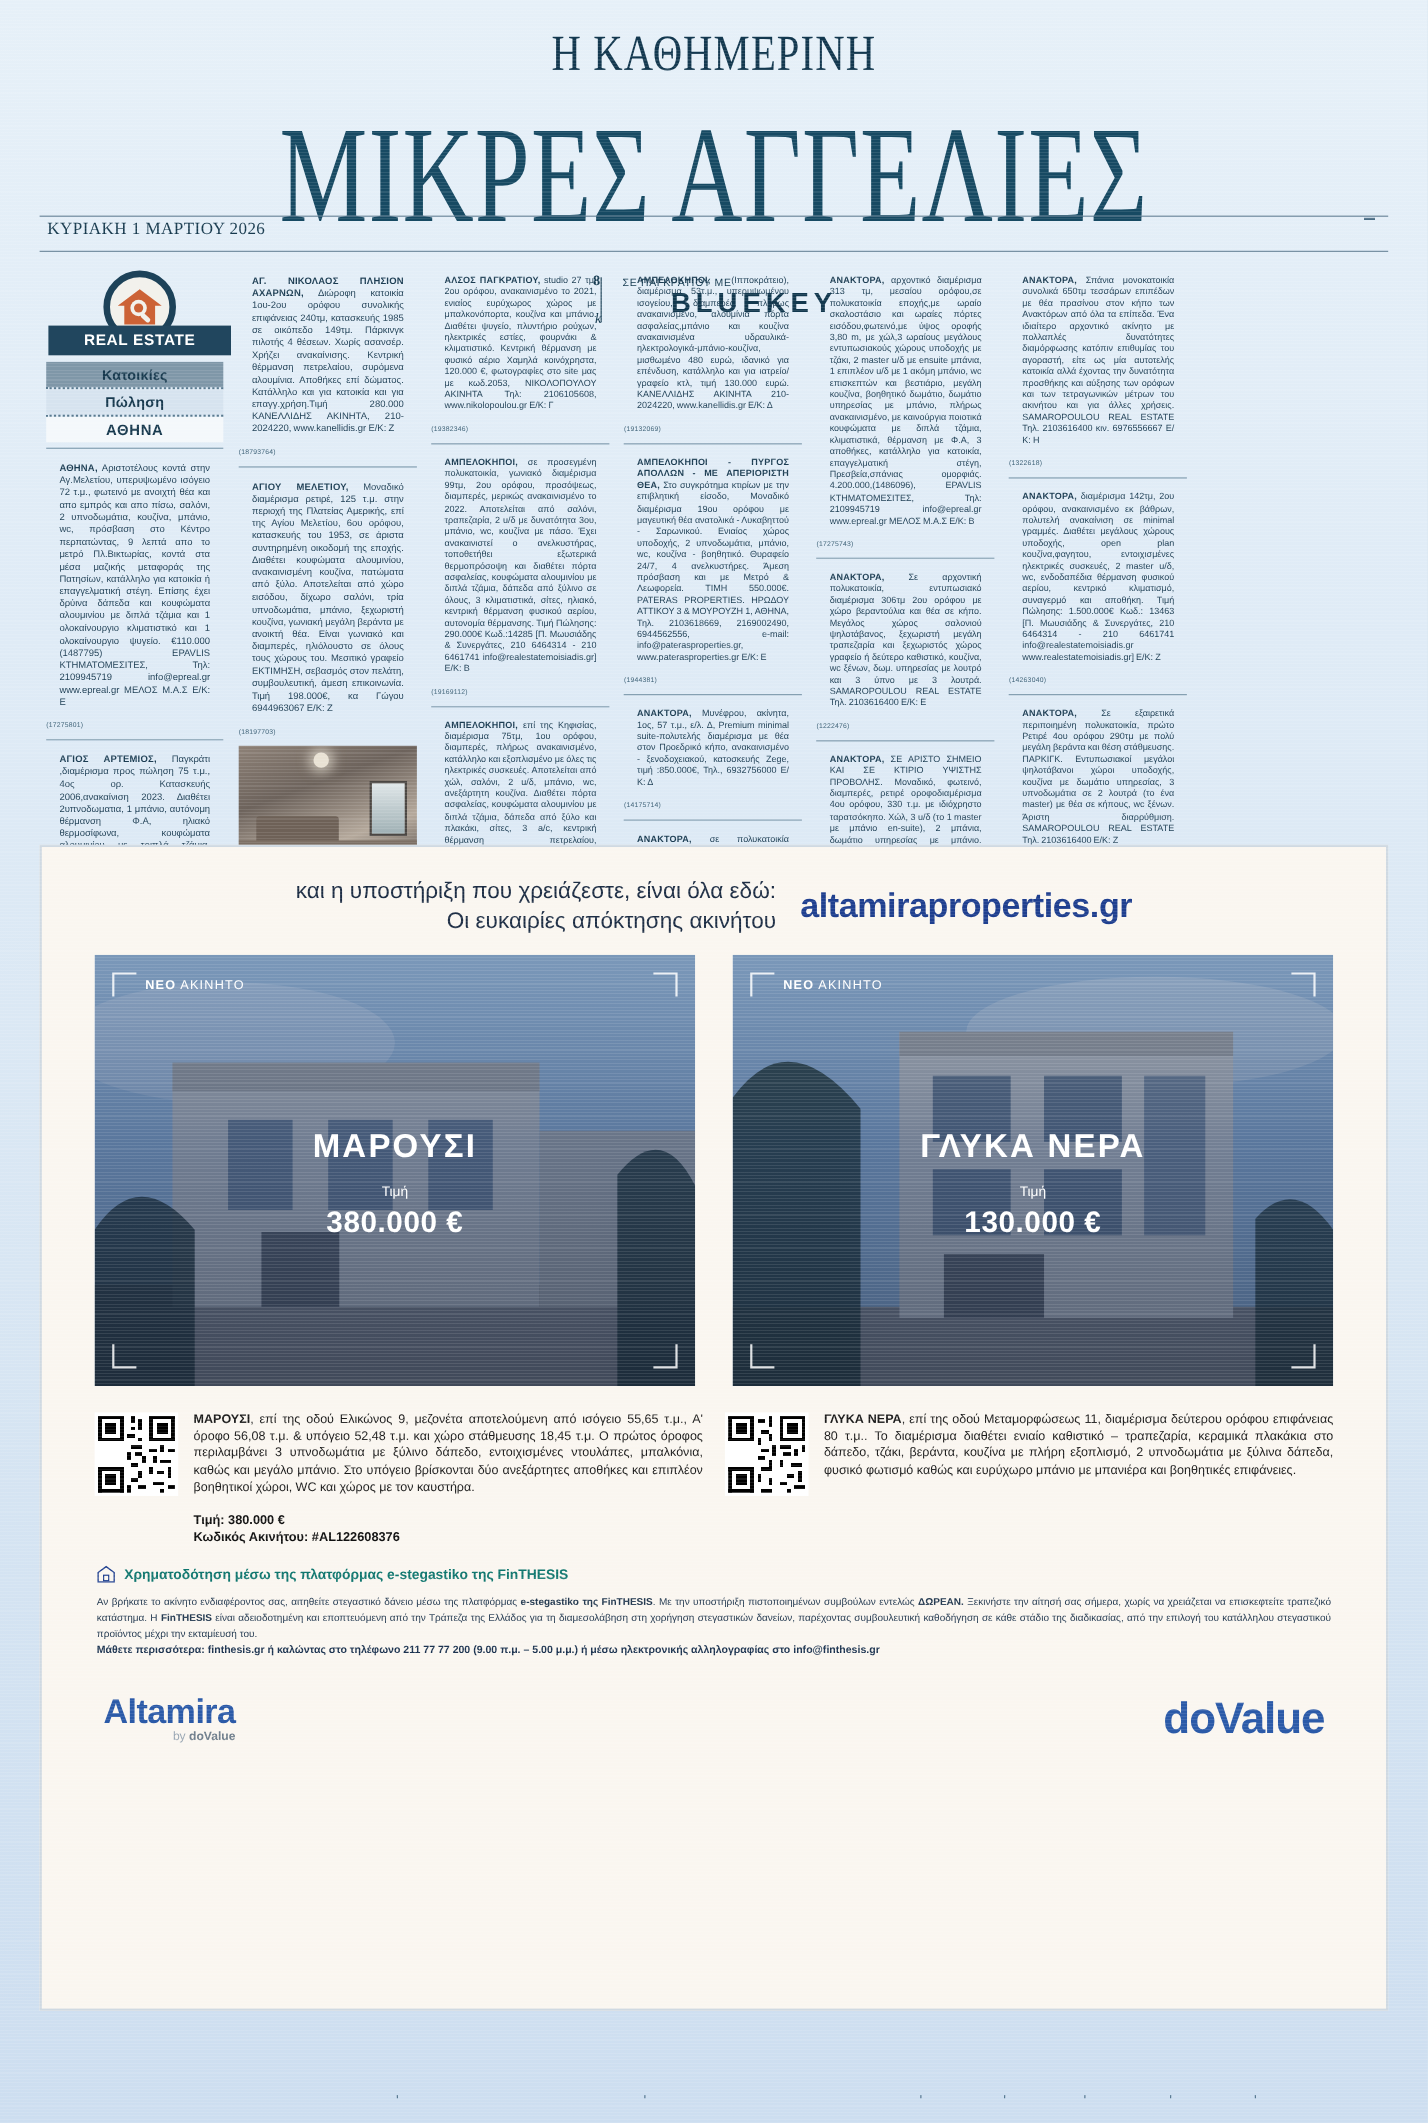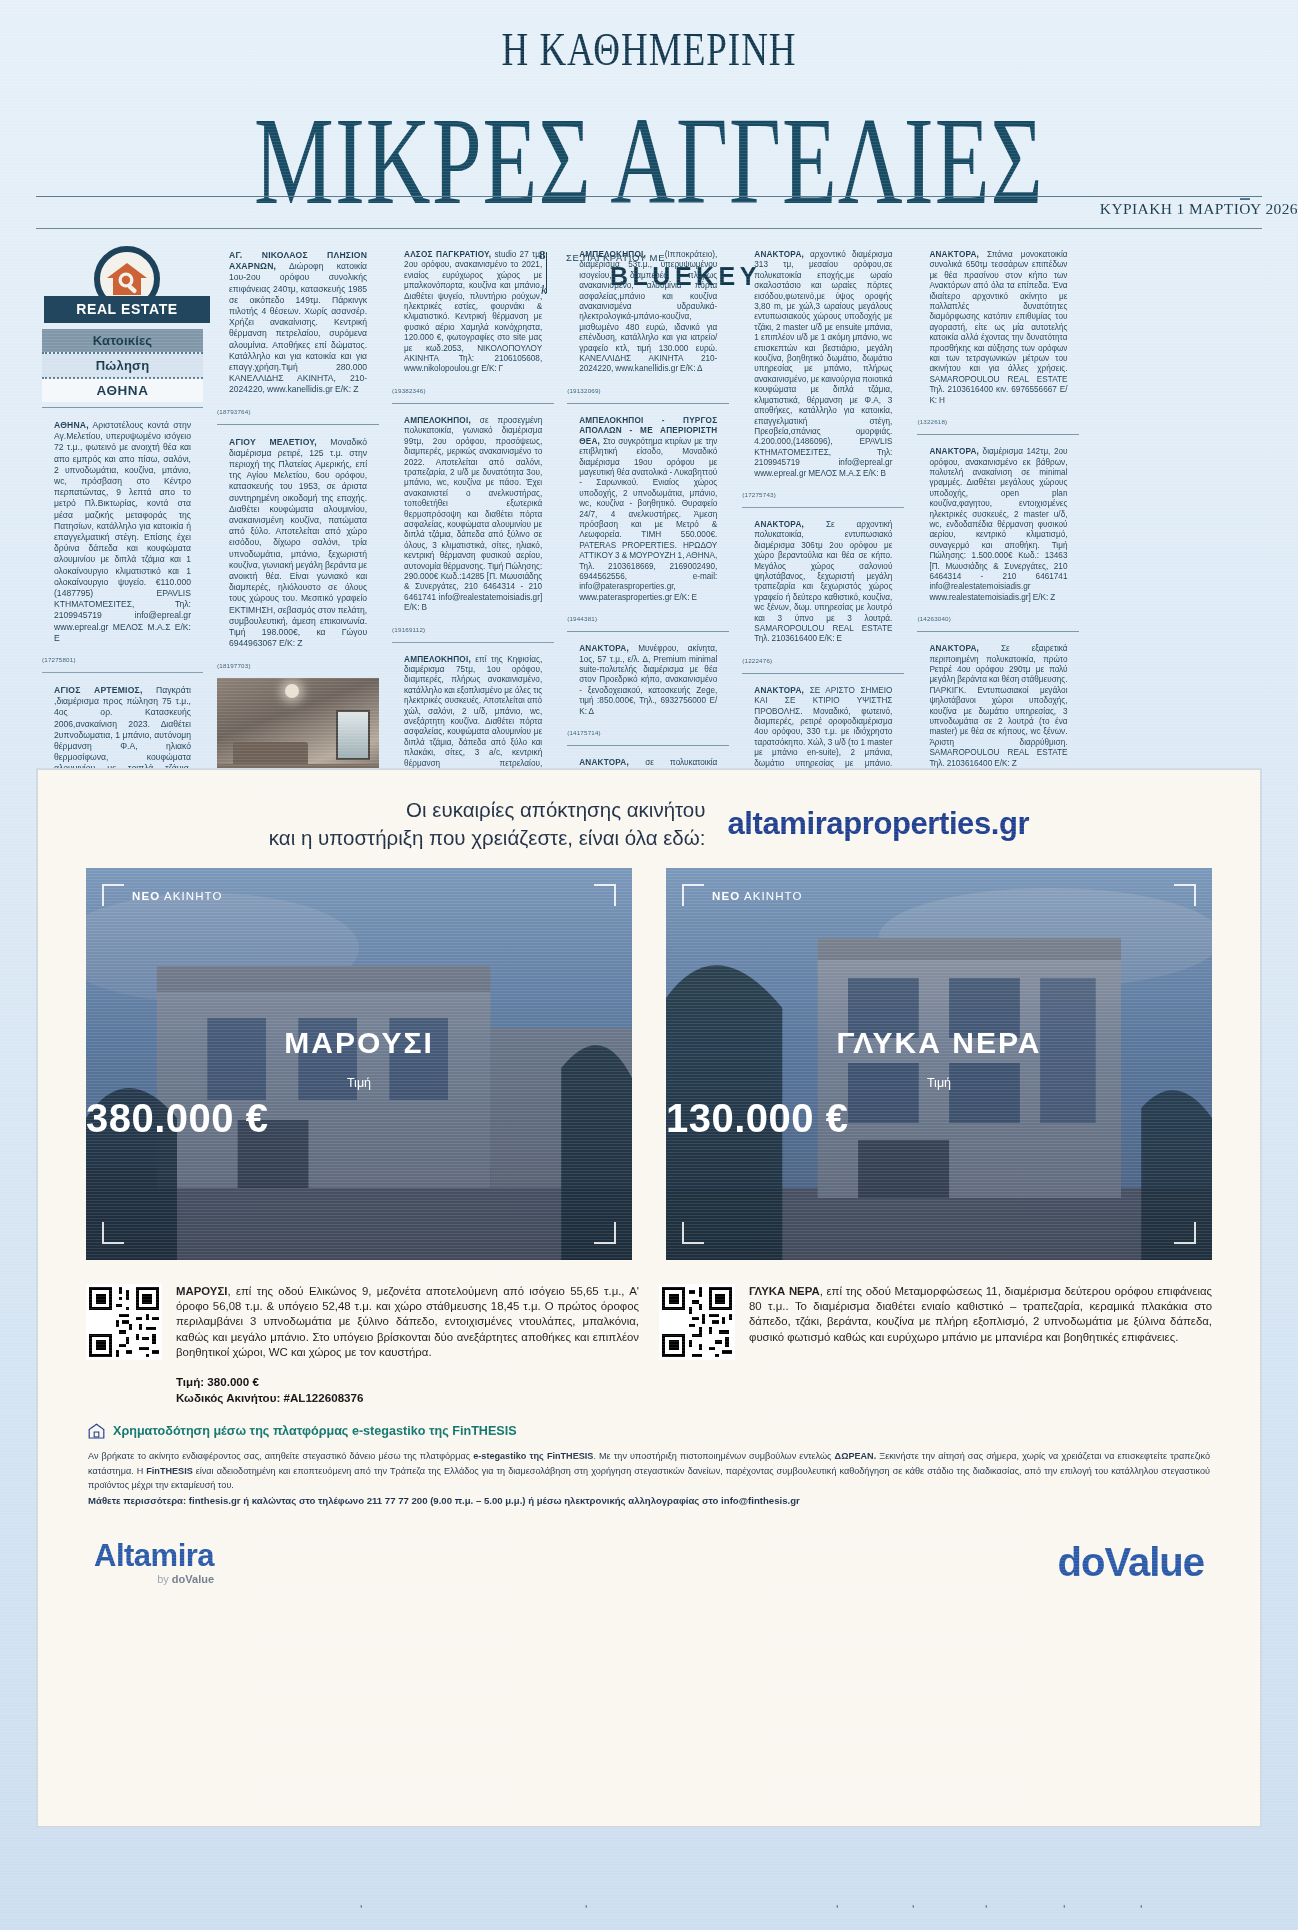--- a/index.html
+++ b/index.html
@@ -46,21 +46,21 @@
   }
   .coop-mark .bar{position:absolute;left:9px;top:4px;width:1.4px;height:41px;background:#12384e;}
   .coop-mark .b8{position:absolute;left:2px;top:0px;font-size:13px;font-weight:700;}
   .coop-mark .bk{position:absolute;left:4px;bottom:-2px;font-size:13px;font-style:italic;}
   .coop-text{text-align:left;color:#12384e;}
   .coop-small{font-size:9.5px;letter-spacing:.6px;}
   .coop-big{font-size:25px;font-weight:700;letter-spacing:4.5px;line-height:1.05;margin-left:44px;}
 
   .rule-top { position:absolute; left:36px; top:196px; width:1226px; height:1px; background:#5d7b90; }
   .dateline {
-    position:absolute; left:0; top:200px; width:1298px; text-align:right;
+    position:absolute; left:0; top:200px; width:1298px; text-align:left;
     font-family:"Liberation Serif", serif; font-size:15.5px; color:#16394d; letter-spacing:.4px;padding-left:43px;
   }
   .rule-bot { position:absolute; left:36px; top:228px; width:1226px; height:1px; background:#5d7b90; }
   .tick-right{position:absolute; right:48px; top:198px; width:10px; height:2px; background:#4b6d85;}
 
   
   .classifieds { position:absolute; left:36px; top:238px; width:1226px; height:520px; }
   .cols { display:flex; gap:0; height:100%; }
   .col { width:175.1px; padding:0 7px 0 6px; position:relative; }
   .col + .col:before{content:"";position:absolute;left:0;top:0;bottom:0;width:1px;background:rgba(60,95,120,.0);}
@@ -139,21 +139,21 @@
   }
   .corner{position:absolute;width:22px;height:22px;border:2px solid rgba(255,255,255,.85);}
   .c-tl{left:16px;top:16px;border-right:none;border-bottom:none;}
   .c-tr{right:16px;top:16px;border-left:none;border-bottom:none;}
   .c-bl{left:16px;bottom:16px;border-right:none;border-top:none;}
   .c-br{right:16px;bottom:16px;border-left:none;border-top:none;}
   .neo{position:absolute;left:46px;top:22px;font-size:11.5px;letter-spacing:1.1px;}
   .neo b{font-weight:700;}
   .card-city{position:absolute;left:0;top:158px;width:100%;text-align:center;font-size:30px;font-weight:700;letter-spacing:2px;}
   .card-timi{position:absolute;left:0;top:208px;width:100%;text-align:center;font-size:12.5px;}
-  .card-price{position:absolute;left:0;top:228px;width:100%;font-size:40px;font-weight:700;letter-spacing:.5px;}
+  .card-price{position:absolute;left:0;top:228px;width:100%;text-align:center;font-size:27px;font-weight:700;letter-spacing:.5px;}
 
   .details{display:flex;gap:20px;padding:20px 48px 0;justify-content:space-between;}
   .det{flex:1;display:flex;gap:14px;}
   .qr{width:76px;height:76px;flex:0 0 76px;background:#fff;padding:3px;}
   .qr svg{display:block;}
   .det-txt{flex:1;}
   .det-txt p{margin:0;font-size:11.4px;line-height:15.2px;color:#1a1a1a;text-align:justify;}
   .det-txt p b{font-weight:700;}
   .det-meta{margin-top:14px;font-size:11.6px;line-height:15.6px;font-weight:700;color:#111;}
 
@@ -331,22 +331,22 @@
         </div>
       </div>
 
     </div>
   </div>
 
   <div class="altamira">
 
     <div class="alt-head">
       <div class="alt-claim">
+        <div>και η υποστήριξη που χρειάζεστε, είναι όλα εδώ:</div>
         <div>Οι ευκαιρίες απόκτησης ακινήτου</div>
-        <div>και η υποστήριξη που χρειάζεστε, είναι όλα εδώ:</div>
       </div>
       <div class="alt-url">altamiraproperties.gr</div>
     </div>
 
     <div class="cards">
 
       <div class="card">
         <div class="sky"></div>
         <div class="bldg">
           <svg width="100%" height="100%" viewBox="0 0 540 392" preserveAspectRatio="none" aria-hidden="true">

